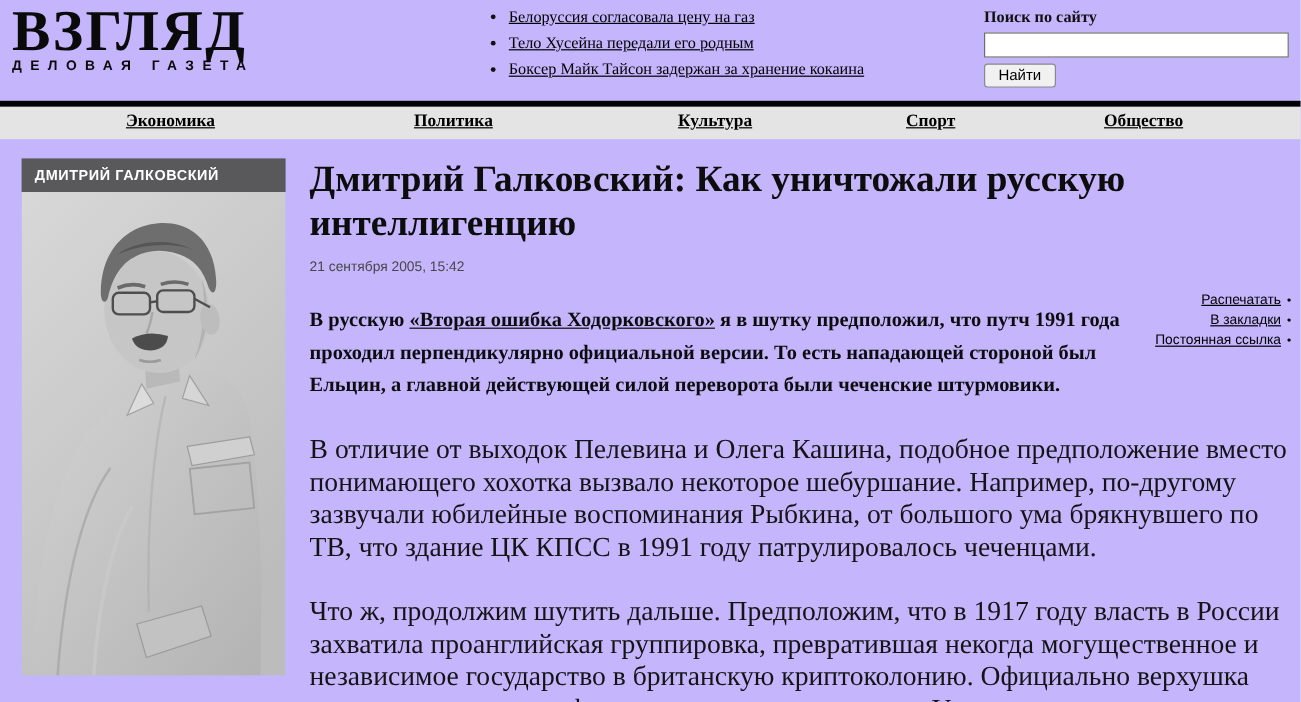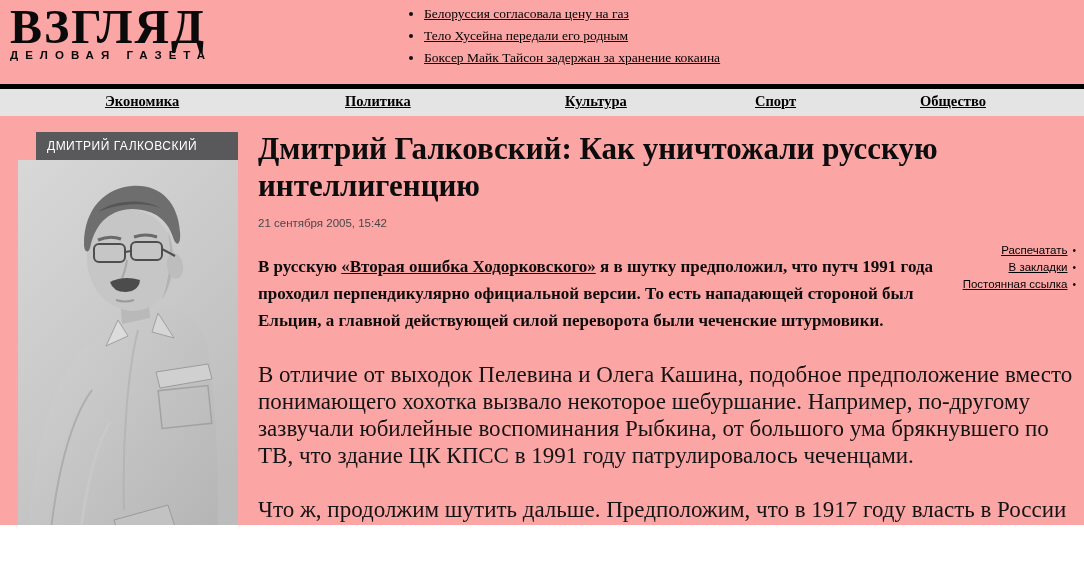--- a/index.html
+++ b/index.html
@@ -1,19 +1,19 @@
 <!DOCTYPE html>
 <html><head>
 <meta charset="utf-8">
 <style>
   * { margin: 0; padding: 0; box-sizing: border-box; }
   html, body { background: #fff; }
   body { font-family: "Liberation Serif", serif; color: #111; }
 
-  #page { position: relative; width: 1084px; height: 525px; background: #fca5a5; overflow: hidden; }
+  #page { position: relative; width: 1084px; height: 585px; background: #c4b5fd; overflow: hidden; }
 
   
   .logo { position: absolute; left: 10px; top: 2px; }
   .logo-title {
     font-family: "Liberation Serif", serif;
     font-weight: bold; font-size: 48px; line-height: 50px;
     letter-spacing: 2px; color: #0a0a0a;
   }
   .logo-subtitle {
     font-family: "Liberation Sans", sans-serif;
@@ -45,22 +45,22 @@
     position: absolute; top: 4px; font-family: "Liberation Serif", serif;
     font-weight: bold; font-size: 14.5px; color: #000; text-decoration: underline; cursor: pointer;
   }
   .nav-0 { left: 105px; } .nav-1 { left: 345px; } .nav-2 { left: 565px; }
   .nav-3 { left: 755px; } .nav-4 { left: 920px; }
 
   
   .photo-card { position: absolute; left: 18px; top: 132px; width: 220px; }
   .photo-caption {
     height: 28px; line-height: 28px; background: #59595b; color: #fff;
-    font-family: "Liberation Sans", sans-serif; font-weight: normal; font-size: 12px;
-    letter-spacing: 0.5px; padding-left: 11px; margin-left: 18px;
+    font-family: "Liberation Sans", sans-serif; font-weight: bold; font-size: 12px;
+    letter-spacing: 0.5px; padding-left: 11px;
   }
   .photo-card svg { display: block; }
 
   
   .article { position: absolute; left: 258px; top: 130px; width: 818px; }
   .article-title {
     font-family: "Liberation Serif", serif; font-weight: bold;
     font-size: 31px; line-height: 37px; color: #0d0d0d;
     max-width: 740px; margin-bottom: 13px;
   }
@@ -94,20 +94,25 @@
   </div>
 
   <div class="headlines">
     <ul>
       <li><a>Белоруссия согласовала цену на газ</a></li>
       <li><a>Тело Хусейна передали его родным</a></li>
       <li><a>Боксер Майк Тайсон задержан за хранение кокаина</a></li>
     </ul>
   </div>
 
+  <div class="search">
+    <div class="search-label">Поиск по сайту</div>
+    <input class="search-input" type="text" value="" style="">
+    <button class="search-button">Найти</button>
+  </div>
 
   <div class="top-rule"></div>
   <div class="main-nav">
     <a class="nav-0">Экономика</a>
     <a class="nav-1">Политика</a>
     <a class="nav-2">Культура</a>
     <a class="nav-3">Спорт</a>
     <a class="nav-4">Общество</a>
   </div>
 

